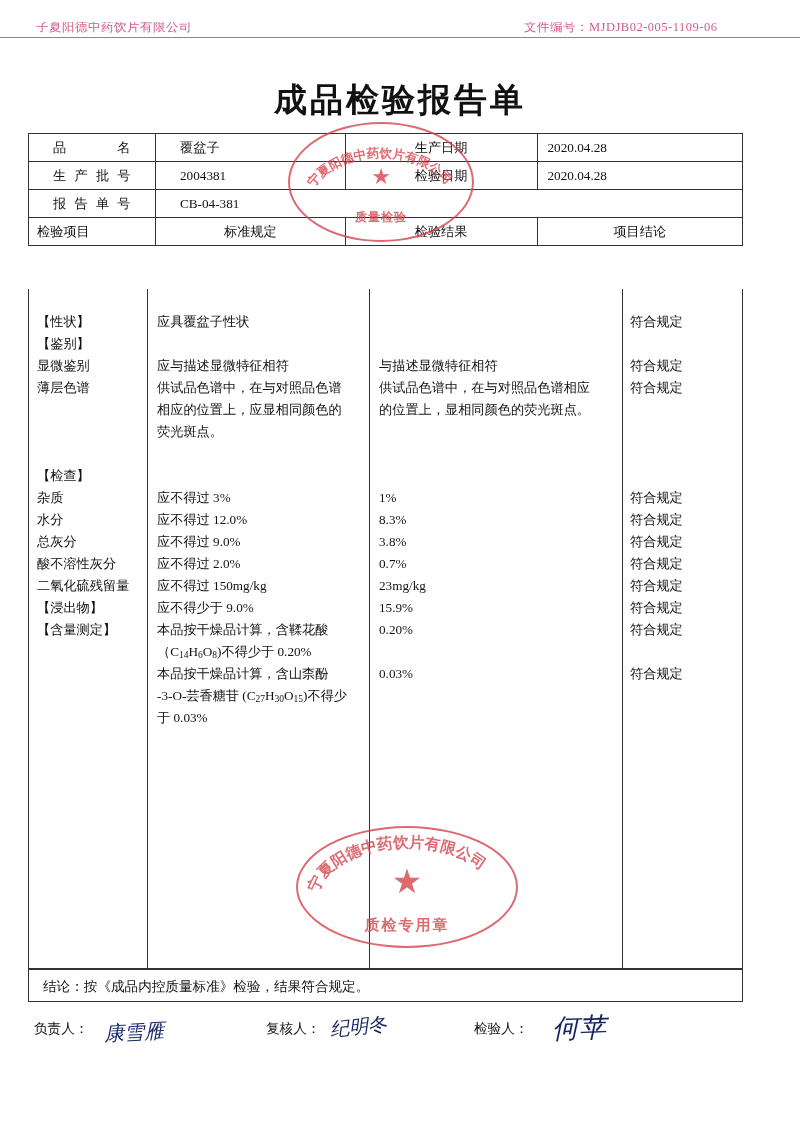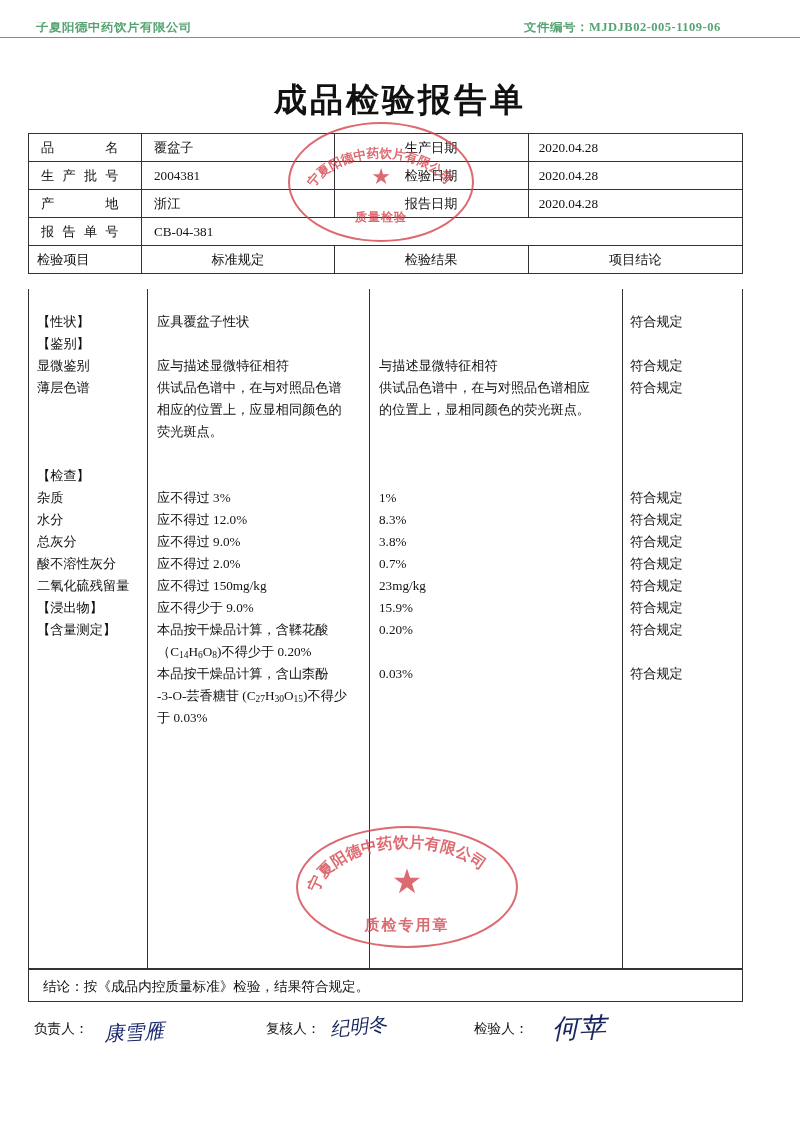--- a/index.html
+++ b/index.html
@@ -18,23 +18,22 @@
     position: relative;
     width: 800px; height: 1131px;
     padding: 0;
   }
   
   .cut-header {
     position: absolute;
     top: 22px; left: 0; width: 792px;
     height: 16px;
     overflow: hidden;
-    color: #15803d;
+    color: #be185d;
     font-size: 12.5px;
-    font-weight: bold;
   }
   .cut-header .ch-left {
     position: absolute; left: 36px; top: -3px;
     letter-spacing: 0.5px;
     opacity: 0.72;
   }
   .cut-header .ch-right {
     position: absolute; left: 524px; top: -3px;
     letter-spacing: 0.5px;
     opacity: 0.72;
@@ -58,21 +57,21 @@
   
   table.main {
     position: absolute;
     top: 133px; left: 28px;
     width: 715px;
     border-collapse: collapse;
     font-size: 13.2px;
   }
   table.main td {
     border: 1px solid #333;
-    padding: 3px 12px;
+    padding: 3px 24px;
     vertical-align: middle;
     height: 28px;
   }
   .lbl {
     width: 88px;
     white-space: nowrap;
     letter-spacing: 0.5px;
   }
   .lbl-sp {
     display: inline-block;
@@ -236,26 +235,20 @@
       <td class="val-name">覆盆子</td>
       <td class="lbl2">生产日期</td>
       <td class="val2">2020.04.28</td>
     </tr>
     <tr>
       <td class="lbl"><span class="lbl-sp">生产批号</span></td>
       <td class="val-name">2004381</td>
       <td class="lbl2">检验日期</td>
       <td class="val2">2020.04.28</td>
     </tr>
-    <tr>
-      <td class="lbl"><span class="lbl-sp">产    地</span></td>
-      <td class="val-name">浙江</td>
-      <td class="lbl2">报告日期</td>
-      <td class="val2">2020.04.28</td>
-    </tr>
     <tr class="rpt-no">
       <td class="lbl"><span class="lbl-sp">报告单号</span></td>
       <td colspan="3">CB-04-381</td>
     </tr>
     <tr class="colhdr">
       <td class="c1">检验项目</td>
       <td class="c2">标准规定</td>
       <td class="c3">检验结果</td>
       <td class="c4">项目结论</td>
     </tr>

